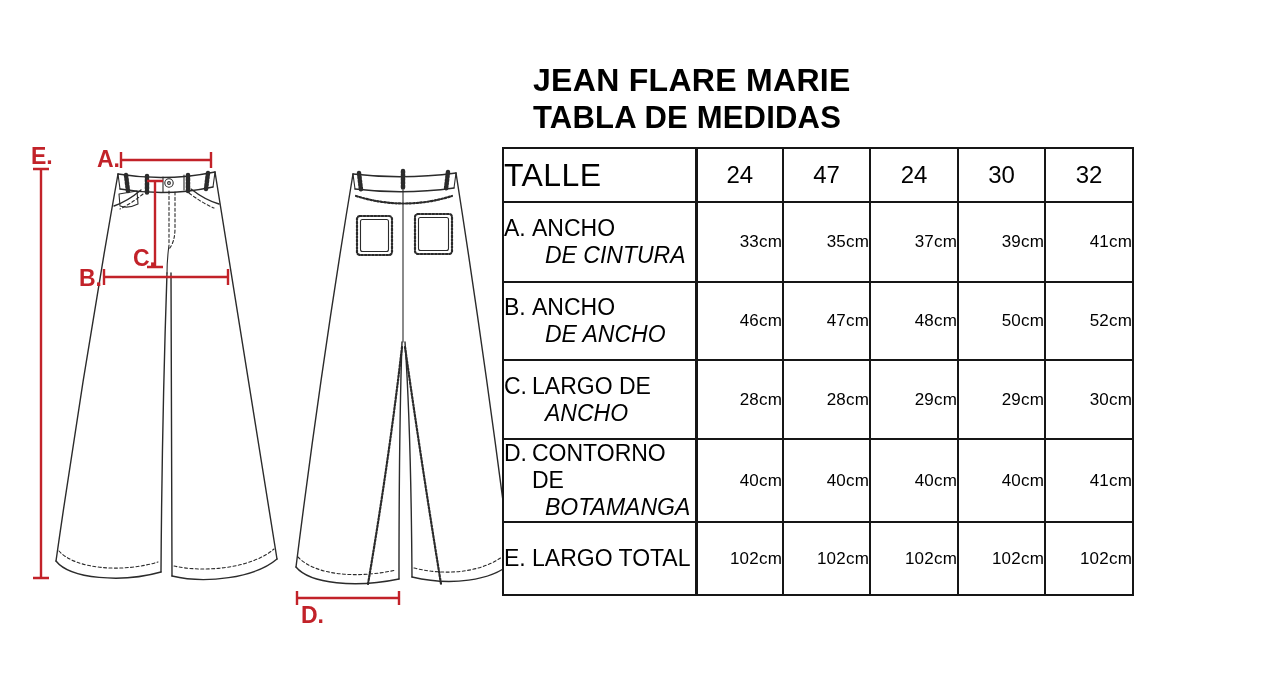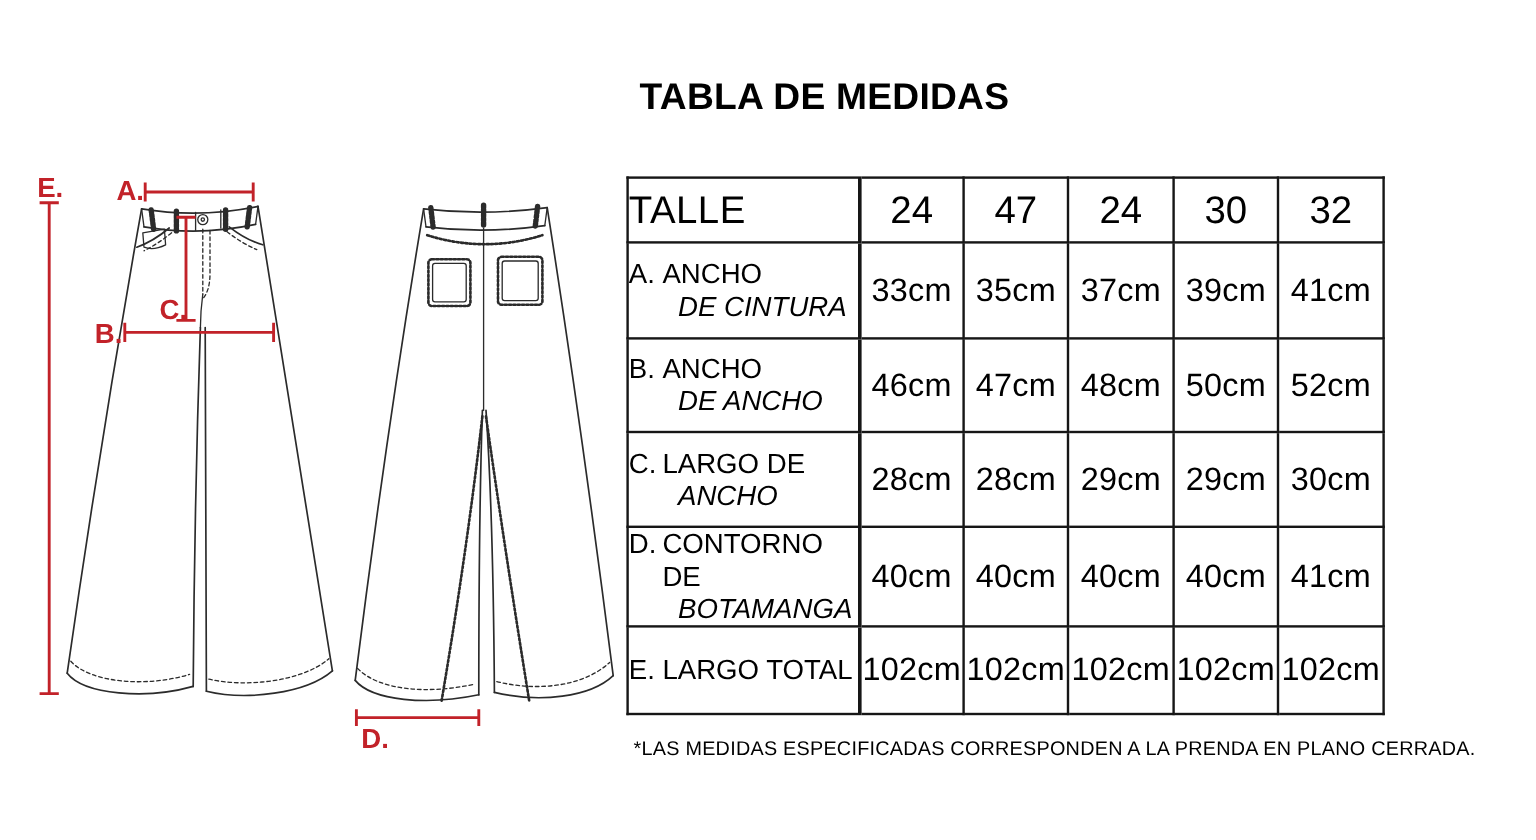--- a/index.html
+++ b/index.html
@@ -12,33 +12,33 @@
   }
   .canvas{position:relative;width:1280px;height:700px;background:#fff;overflow:hidden;}
 
   
   .titleblock{position:absolute;left:533px;top:62px;}
   .title{font-size:32px;font-weight:bold;line-height:37px;letter-spacing:.3px;white-space:nowrap;}
   .subtitle{font-size:31px;font-weight:bold;line-height:37px;letter-spacing:.2px;white-space:nowrap;}
 
   
   table.sizes{
-    position:absolute;left:522px;top:147px;
+    position:absolute;left:502px;top:147px;
     width:630px;border-collapse:collapse;table-layout:fixed;
     background:#fff;
   }
   table.sizes th, table.sizes td{
     border:2px solid #161616;
     padding:0;vertical-align:middle;
     font-weight:normal;
   }
   table.sizes th:first-child, table.sizes td:first-child{border-right-width:3px;}
   th.talle{font-size:32px;text-align:left;padding-left:13px;letter-spacing:.4px;}
-  th.size{font-size:32px;text-align:center;}
-  td.val{font-size:27px;text-align:center;letter-spacing:.2px;}
+  th.size{font-size:24px;text-align:center;}
+  td.val{font-size:17px;text-align:right;letter-spacing:.2px;}
   td.rowlabel{font-size:23px;line-height:27px;padding-left:5px;}
   .labwrap{display:flex;align-items:flex-start;}
   .prefix{flex:none;width:28px;}
   .lablines{display:flex;flex-direction:column;}
   .l2{padding-left:13px;font-style:italic;}
 
   
   .footnotes{position:absolute;left:528px;top:613px;font-size:16.5px;line-height:22px;letter-spacing:.2px;}
   .footnotes div{white-space:nowrap;}
 
@@ -144,20 +144,21 @@
     <g fill="#C22229">
       <text class="redlab" x="31" y="164">E.</text>
       <text class="redlab" x="97" y="167">A.</text>
       <text class="redlab" x="133" y="266">C.</text>
       <text class="redlab" x="79" y="286">B.</text>
       <text class="redlab" x="301" y="623">D.</text>
     </g>
   </svg>
 
   <div class="titleblock">
+    <div class="title">JEAN FLARE MARIE</div>
     <div class="subtitle">TABLA DE MEDIDAS</div>
   </div>
 
   <table class="sizes">
     <colgroup>
       <col style="width:193px">
         <col style="width:87px">
         <col style="width:87px">
         <col style="width:88px">
         <col style="width:87px">
@@ -248,16 +249,15 @@
       <td class="val">102cm</td>
       <td class="val">102cm</td>
       <td class="val">102cm</td>
       <td class="val">102cm</td>
       <td class="val">102cm</td>
     </tr>
   </tbody>
     </table>
 
   <div class="footnotes">
-    <div>*LAS MEDIDAS ESPECIFICADAS CORRESPONDEN A LA PRENDA EN PLANO CERRADA.</div>
   </div>
 
 </div>
 
 </body></html>

